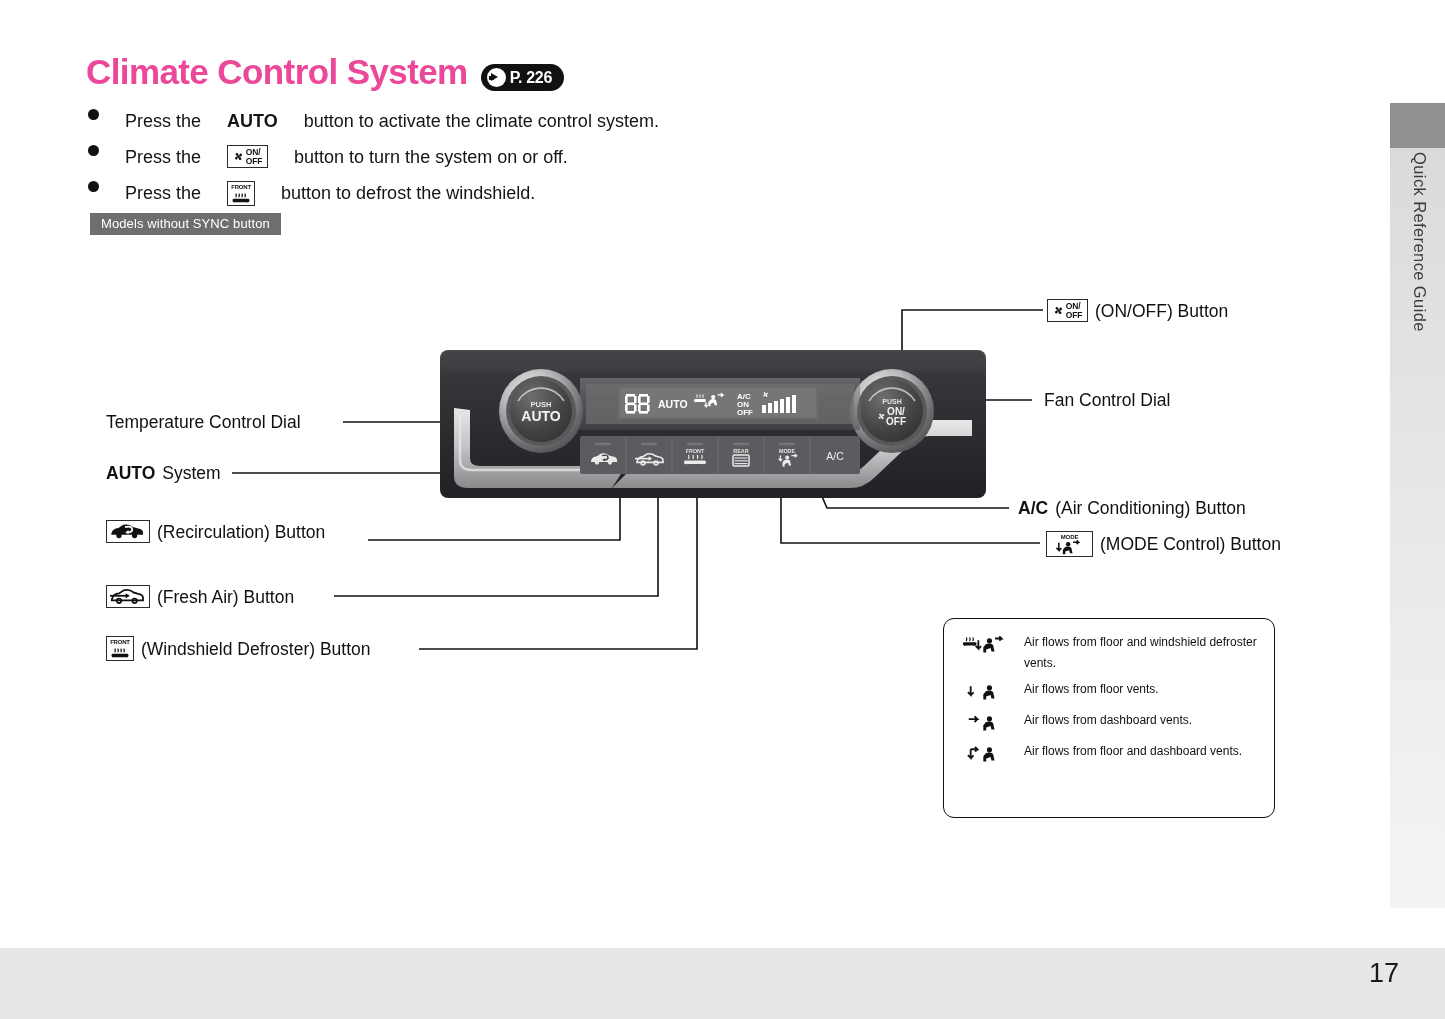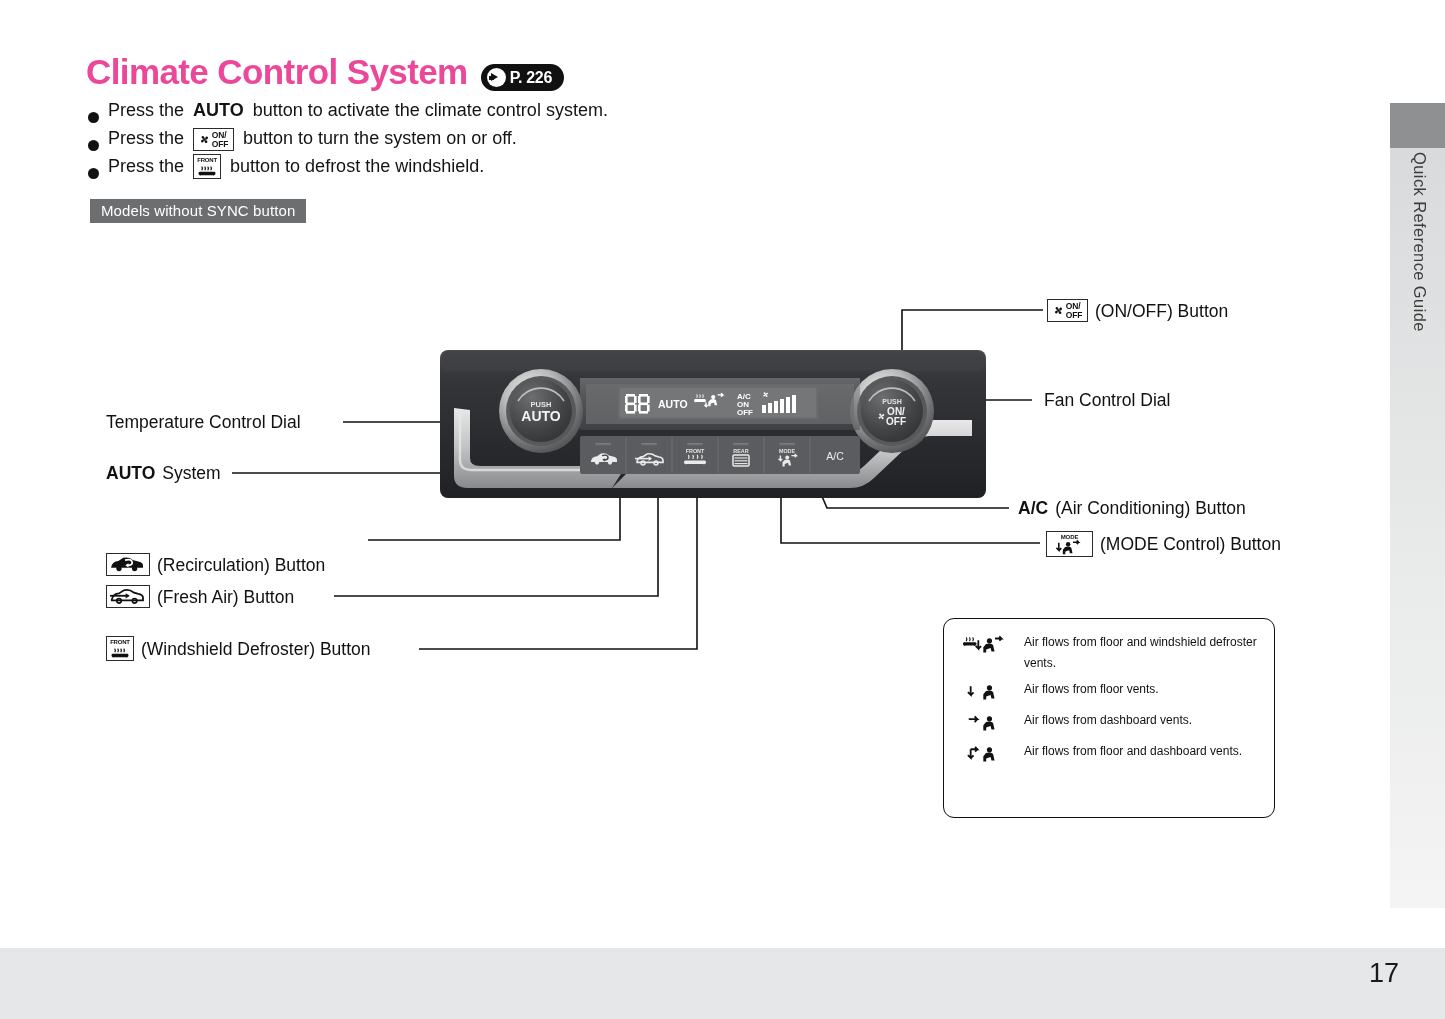--- a/index.html
+++ b/index.html
@@ -72,23 +72,23 @@
     border-bottom:4.5px solid transparent;
   }
   .pill-ref .arrow-circ::before {
     content:""; position:absolute; left:2px; top:7.5px;
     width:5px; height:4px; background:#111;
   }
 
   
   #bullets { position:absolute; left:88px; top:98px; }
   .bullet-line {
-    display:flex; align-items:flex-end; gap:9px;
+    display:flex; align-items:flex-start; gap:26px;
     font-size:18px; line-height:25px; color:#141414;
-    margin-bottom:3px; white-space:nowrap;
+    margin-bottom:3px; white-space:nowrap;margin-top:11px;
   }
   .dot {
     width:11px; height:11px; border-radius:50%; background:#111;
     flex:none;
   }
   .bullet-line b { font-weight:700; }
 
   
   .gbox {
     display:inline-flex; align-items:center; justify-content:center;
@@ -113,23 +113,23 @@
   }
   .glyph-front svg { display:block; }
 
   
   .glyph-car { width:44px; height:23px; }
   .glyph-mode { width:47px; height:26px; flex-direction:column; }
   .glyph-mode .mtxt { font-size:6px; font-weight:700; line-height:6px; letter-spacing:-0.1px;}
 
   
   #variant-tag {
-    position:absolute; left:90px; top:199px;
+    position:absolute; left:90px; top:213px;
     background:#6d6e70; color:#fff;
-    font-size:15px; padding:3px 11px 4px 11px;
+    font-size:13px; padding:3px 11px 4px 11px;
     letter-spacing:0.1px;
   }
 
   
   #diagram { position:absolute; left:0; top:0; width:1445px; height:948px; }
 
   
   .callout {
     position:absolute; font-size:17.5px; color:#111; white-space:nowrap;
     display:flex; align-items:center; gap:7px; line-height:22px;
@@ -477,21 +477,21 @@
 
   <div class="callout" style="left:106px; top:411px;">
     <span>Temperature Control Dial</span>
   </div>
 
   <div class="callout" style="left:106px; top:462px;">
     <b>AUTO</b>
       <span> System</span>
   </div>
 
-  <div class="callout" style="left:106px; top:553px;">
+  <div class="callout" style="left:106px; top:520px;">
     <span class="gbox glyph-car">
       <svg width="36" height="17" viewBox="0 0 30 14">
         <g fill="#111">
           <path d="M1 9 Q2 4.3 7 4 L11 1.4 Q16 0.4 19 3.2 L23.5 4.4 Q27.5 5 27.5 7.8 L27.5 9.8 L1 9.8 Z"></path>
           <circle cx="7.5" cy="10.4" r="2.2"></circle>
           <circle cx="20.5" cy="10.4" r="2.2"></circle>
         </g>
         <path d="M12.5 3.4 q6 -1.6 6 2.2 q0 2 -3.6 2.1" fill="none" stroke="#fff" stroke-width="1.5"></path>
         <path d="M15.4 6 l-2.7 1.7 l2.7 1.7" fill="#fff"></path>
       </svg>

